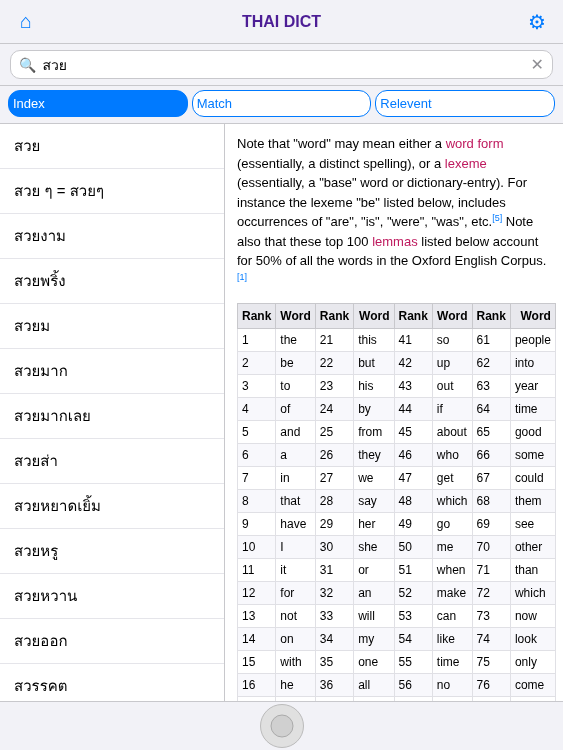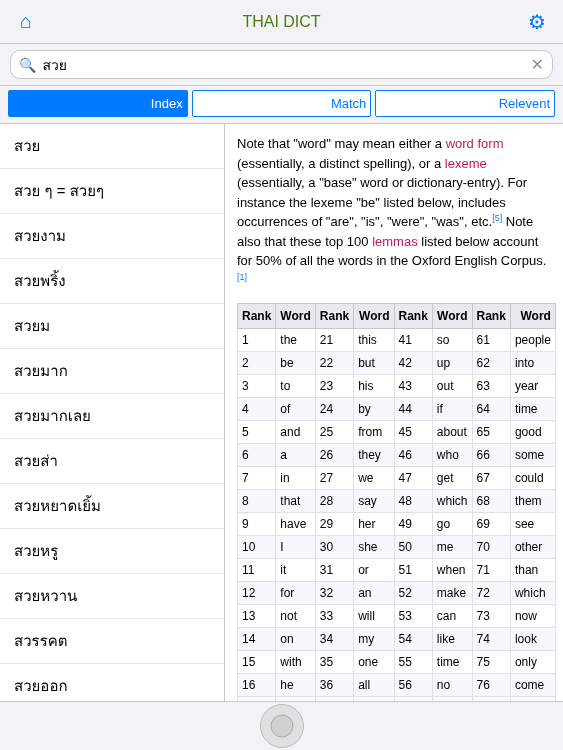--- a/index.html
+++ b/index.html
@@ -26,22 +26,22 @@
     }
     .header-icon {
       width: 28px;
       height: 28px;
       display: flex; align-items: center; justify-content: center;
       color: #007aff;
       font-size: 20px;
     }
     .header-title {
       font-size: 16px;
-      font-weight: 400;
-      color: #4d7c0f;
+      font-weight: 700;
+      color: #4c1d95;
       flex: 1;
       text-align: center;
     }
     .header-settings {
       width: 28px;
       height: 28px;
       display: flex; align-items: center; justify-content: center;
       color: #007aff;
       font-size: 20px;
     }
@@ -83,24 +83,24 @@
     .filter-tabs {
       display: flex;
       background: #f2f2f7;
       padding: 4px 8px 6px 8px;
       gap: 4px;
       border-bottom: 1px solid #c8c8cc;
     }
     .tab-btn {
       flex: 1;
       padding: 5px 4px;
-      border-radius: 2px;
+      border-radius: 12px;
       border: 1px solid #007aff;
       font-size: 13px;
-      text-align: right;
+      text-align: left;
       cursor: pointer;
       background: #fff;
       color: #007aff;
     }
     .tab-btn.active {
       background: #007aff;
       color: #fff;
     }
 
     
@@ -220,22 +220,22 @@
       <div class="word-item">สวย ๆ = สวยๆ</div>
       <div class="word-item">สวยงาม</div>
       <div class="word-item">สวยพริ้ง</div>
       <div class="word-item">สวยม</div>
       <div class="word-item">สวยมาก</div>
       <div class="word-item">สวยมากเลย</div>
       <div class="word-item">สวยส่า</div>
       <div class="word-item">สวยหยาดเยิ้ม</div>
       <div class="word-item">สวยหรู</div>
       <div class="word-item">สวยหวาน</div>
+      <div class="word-item">สวยออก</div>
       <div class="word-item">สวรรคต</div>
-      <div class="word-item">สวยออก</div>
     </div>
 
   <div class="definition-panel">
     <div class="definition-text">
       Note that "word" may mean either a <span class="link-text">word form</span>
       (essentially, a distinct spelling), or a <span class="link-text">lexeme</span>
       (essentially, a "base" word or dictionary-entry). For instance the lexeme "be" listed below, includes occurrences of "are", "is",
       "were", "was", etc.<sup>[5]</sup>
       Note also that these top 100 <span class="link-text">lemmas</span>
       listed below account for 50% of all the words in the Oxford English Corpus.<sup>[1]</sup>

